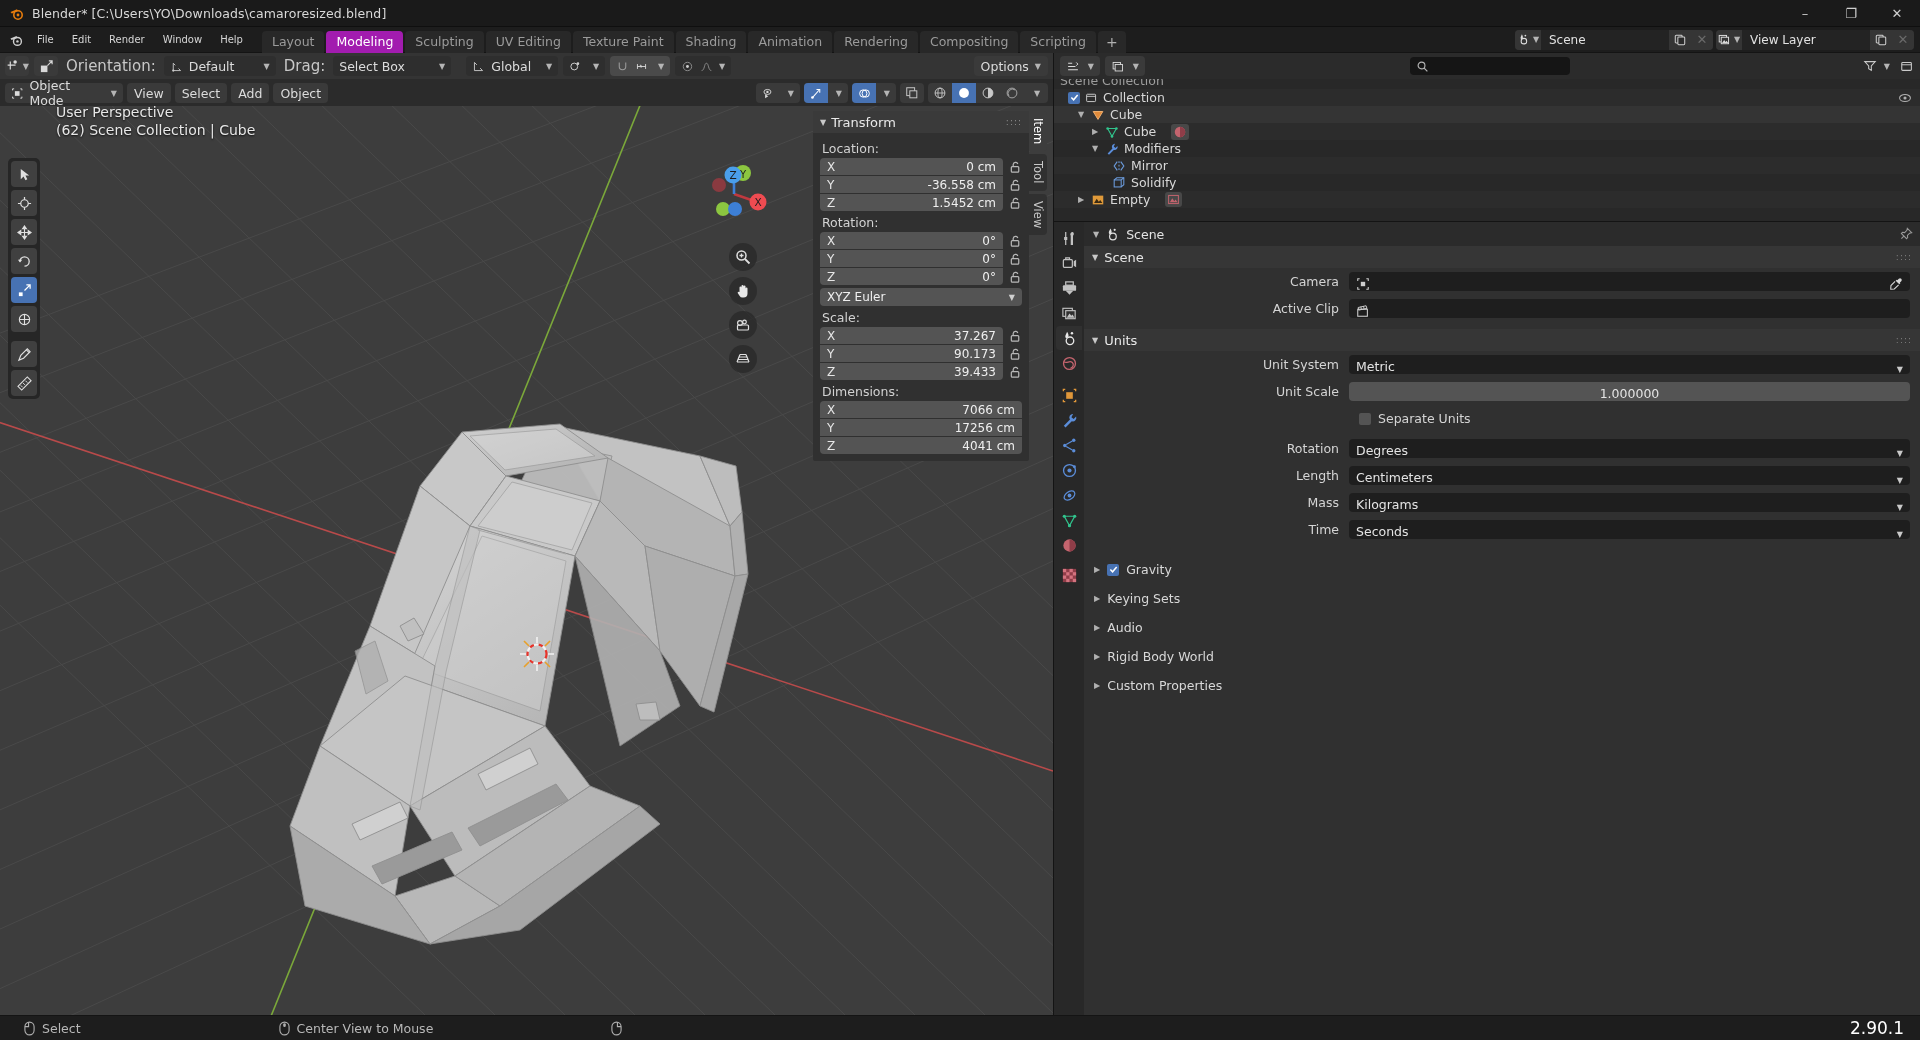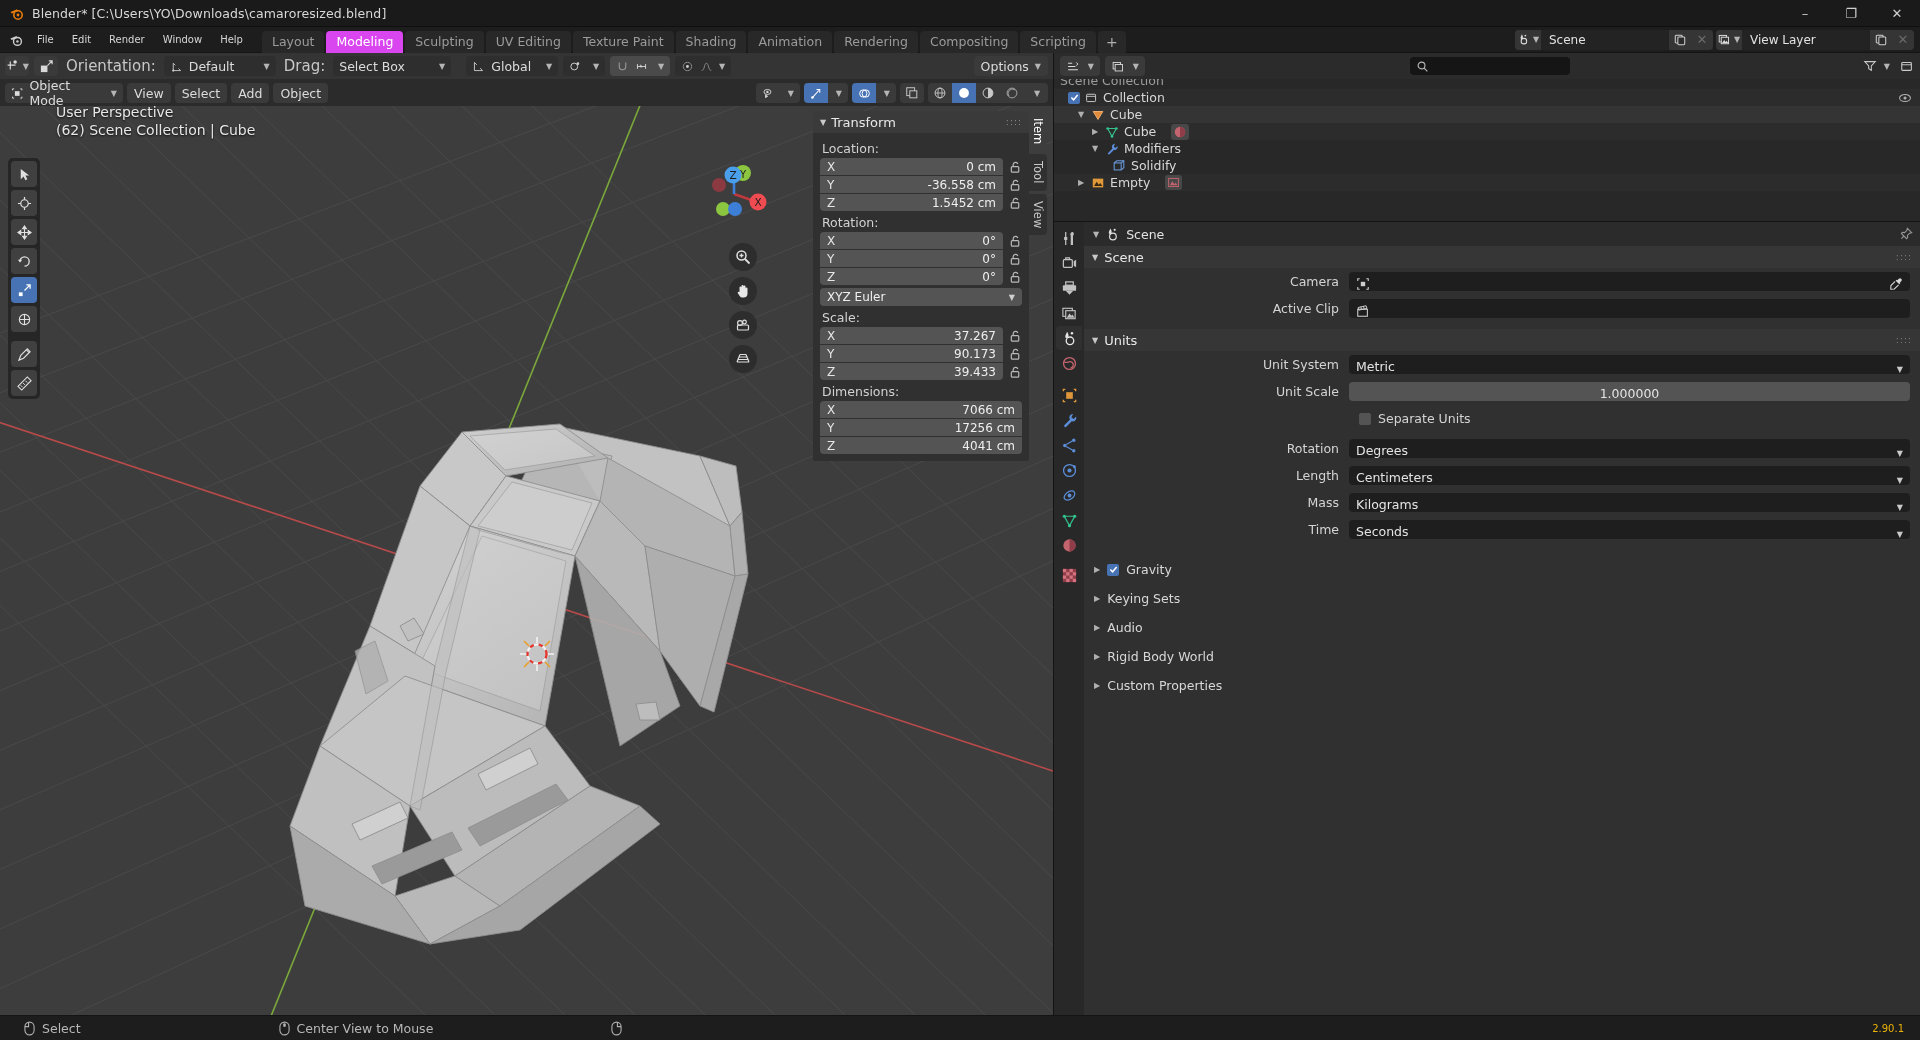--- a/index.html
+++ b/index.html
@@ -17,21 +17,21 @@
     color:#cfcfcf; font-size:13px; }
 
   
   .topbar{ height:26px; background:#1d1d1d; display:flex; align-items:center;
     padding-left:4px; border-bottom:1px solid #141414; }
   .tb-logo{ width:24px;height:22px; display:flex;align-items:center;justify-content:center;}
   .menu{ padding:0 9px; height:22px; line-height:22px; font-size:10px; color:#d6d6d6; border-radius:3px;}
   .wstabs{ display:flex; align-items:flex-end; height:26px; margin-left:10px; }
   .wstab{ padding:0 10px; height:22px; line-height:22px; font-size:12.5px; color:#9b9b9b;
     background:#282828; margin-right:2px; border-radius:4px 4px 0 0; }
-  .wstab.active{ background:#d946ef; color:#ffffff; }
+  .wstab.active{ background:#a21caf; color:#ffffff; }
   .wstab.plus{ color:#b0b0b0; padding:0 8px; font-size:14px; }
   .topbar-right{ margin-left:auto; display:flex; align-items:center; padding-right:6px; gap:3px;}
   .idblock{ display:flex; align-items:center; background:#2b2b2b; border-radius:4px; height:20px; overflow:hidden;}
   .idicon{ width:26px;height:20px; background:#353535; display:flex;align-items:center;justify-content:center; gap:1px;}
   .idname{ background:#232323; height:20px; line-height:20px; padding:0 8px; font-size:12px; min-width:128px; color:#e2e2e2;}
   .idbtn{ width:22px;height:20px; background:#353535; display:flex;align-items:center;justify-content:center; color:#cfcfcf;}
   .idbtn.dim{ color:#6a6a6a; }
   .chev{ font-size:8px; color:#b5b5b5; margin-left:2px;}
 
   
@@ -146,21 +146,21 @@
   .pcheckrow{ display:flex; align-items:center; height:21px; margin:3px 0;}
   .pcheckrow .pad{ width:275px;}
   .pcheck-lbl{ font-size:12.5px; color:#d4d4d4; margin-left:7px;}
   .pcollapse{ display:flex; align-items:center; height:21px; gap:7px; padding-left:10px; font-size:12.5px; color:#d8d8d8;}
   .pcollapse .tri{ font-size:8px; color:#b0b0b0;}
 
   
   .statusbar{ position:absolute; bottom:0; left:0; right:0; height:25px; background:#1d1d1d;
      display:flex; align-items:center; padding:0 10px; gap:8px; border-top:1px solid #141414;}
   .st-item{ display:flex; align-items:center; gap:7px; font-size:12.5px; color:#b8b8b8;}
-  .st-ver{ margin-left:auto; font-size:10px; color:#eab308; padding-right:6px;}
+  .st-ver{ margin-left:auto; font-size:17px; color:#ffffff; padding-right:6px;}
   svg{ display:block; }
 </style>
 </head>
 <body>
 
 <div class="win">
 
   <div class="titlebar">
     <div class="blogo">
       <svg width="16" height="16" viewBox="0 0 16 16">
@@ -892,20 +892,30 @@
             </span>
           </div>
           <div class="ol-row" style="padding-left:36px">
             <span class="ol-tri">▼</span>
             <span>
               <svg width="14" height="14" viewBox="0 0 16 16">
                   <path d="M11.5 2 a3.4 3.4 0 0 0 -3 5.4 L3 13 l1.6 1.6 L10 9 a3.4 3.4 0 0 0 4.2 -4.5 L12 6.8 L10 5.2 Z" fill="#5b8dd9"></path>
                 </svg>
             </span>
             <span>Modifiers</span>
+          </div>
+          <div class="ol-row alt" style="padding-left:58px">
+            <span>
+              <svg width="14" height="14" viewBox="0 0 16 16">
+                  <path d="M6 3 L2.5 8 L6 13" fill="none" stroke="#6b9bdc" stroke-width="1.3"></path>
+                  <path d="M10 3 L13.5 8 L10 13" fill="none" stroke="#6b9bdc" stroke-width="1.3"></path>
+                  <path d="M8 2.5 v2 M8 6.5 v2 M8 10.5 v2" stroke="#6b9bdc" stroke-width="1.2"></path>
+                </svg>
+            </span>
+            <span>Mirror</span>
           </div>
           <div class="ol-row" style="padding-left:58px">
             <span>
               <svg width="14" height="14" viewBox="0 0 16 16">
                   <rect x="2.5" y="4.5" width="8" height="8" fill="none" stroke="#6b9bdc" stroke-width="1.2"></rect>
                   <path d="M2.5 4.5 L5.5 2 L13.5 2 L13.5 10 L10.5 12.5" fill="none" stroke="#6b9bdc" stroke-width="1.2"></path>
                   <path d="M10.5 4.5 L13.5 2" stroke="#6b9bdc" stroke-width="1.2"></path>
                 </svg>
             </span>
             <span>Solidify</span>

